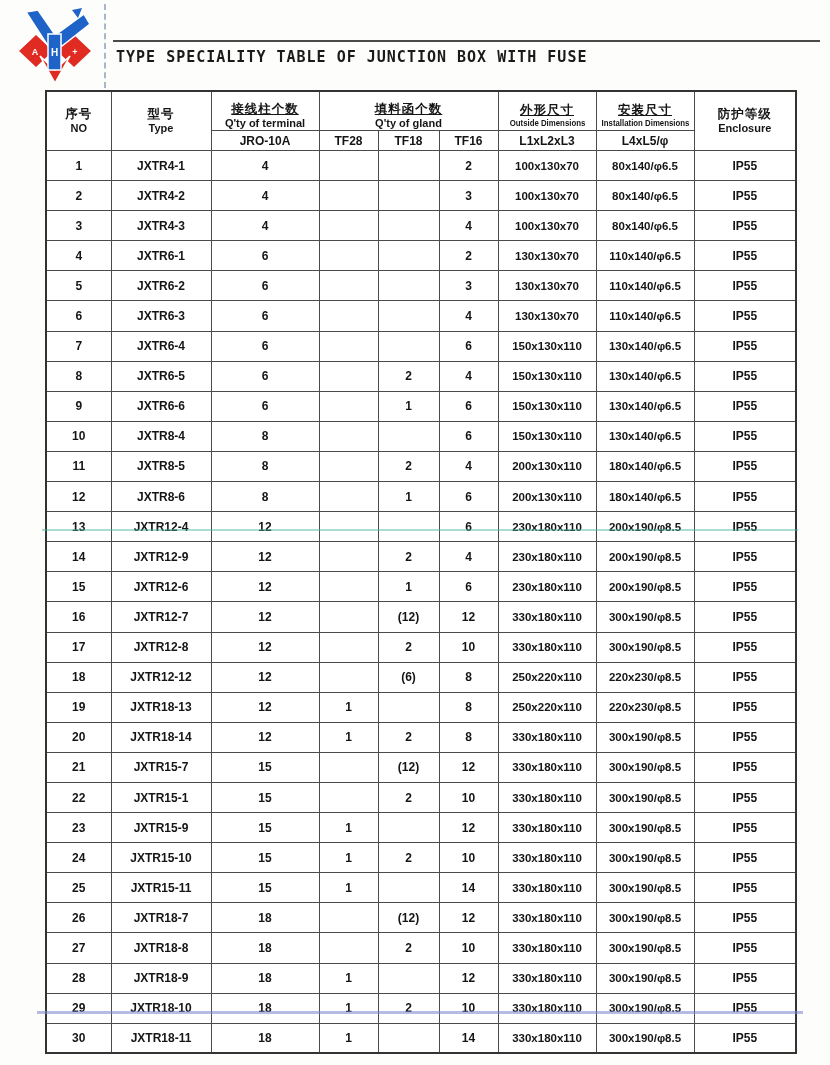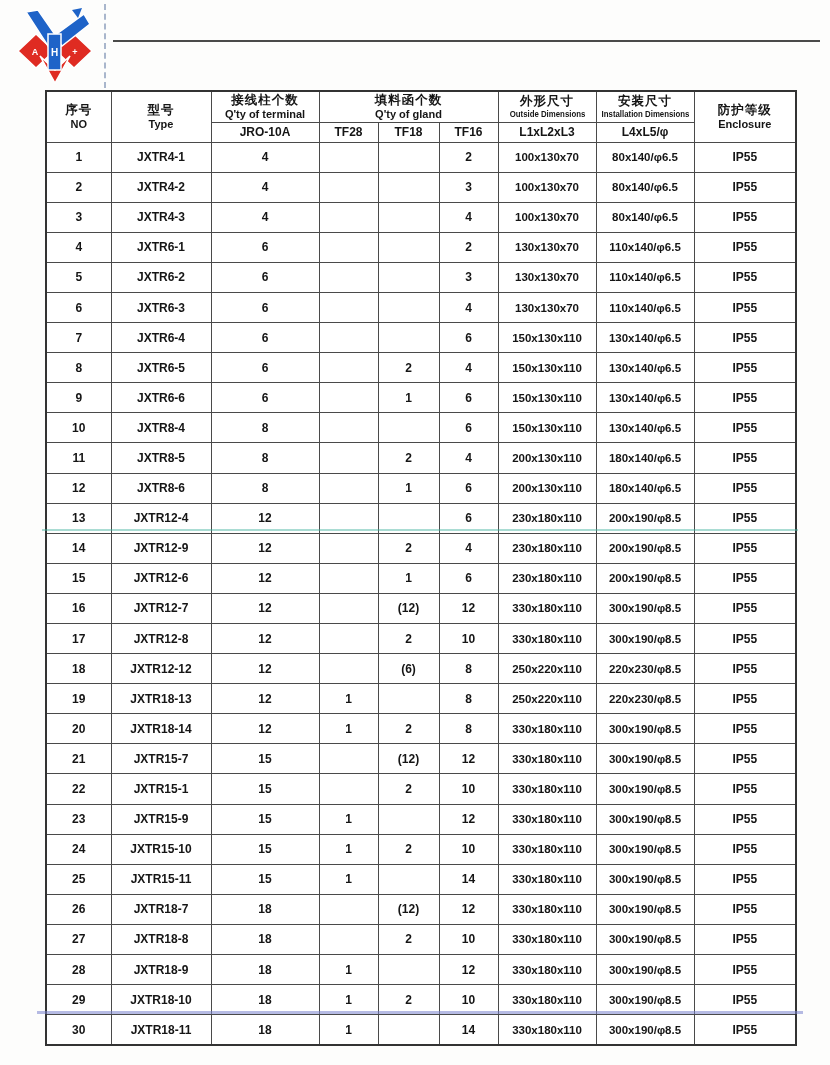--- a/index.html
+++ b/index.html
@@ -30,21 +30,21 @@
   th, td { border:1px solid #4a4a4a; text-align:center; vertical-align:middle;
           font-weight:bold; color:#151515; overflow:hidden; white-space:nowrap; }
   table { border:2px solid #333; }
   thead tr.h1 th { height:31px; }
   thead tr.h2 th { height:20px; font-size:12px;text-align:center; }
   tbody td { height:30.1px; font-size:12px; }
 
   .zh { font-size:12.5px; letter-spacing:1px; display:block; line-height:15px; }
   .en { font-size:11px; display:block; line-height:13px; }
   .en-sm { font-size:8.5px; display:block; line-height:11px; transform:scaleX(0.92); }
-  th.grp .zh { margin-top:1px; }
+  th.grp .zh { margin-top:10px;text-decoration:underline; }
 
   td.c-type { font-size:12px; }
   td.c-outside, td.c-install { font-size:11.5px; }
 
   
   .artifact { position:absolute; pointer-events:none; }
   .artifact-teal { left:-3px; top:439px; width:756px; height:2px;
           background:rgba(64,178,157,0.45); }
   .artifact-blue { left:-8px; top:921px; width:766px; height:3px;
           background:rgba(122,132,205,0.55); }
@@ -66,20 +66,21 @@
       <rect x="34" y="28" width="13" height="36" fill="#1e63c8" stroke="#ffffff" stroke-width="1.5"></rect>
       <polygon points="58,4 68,2 64,12" fill="#1e63c8"></polygon>
 
       <text x="21" y="49" font-size="9" font-weight="bold" fill="#ffffff" text-anchor="middle" font-family="Liberation Sans, sans-serif">A</text>
       <text x="40.5" y="50" font-size="10" font-weight="bold" fill="#ffffff" text-anchor="middle" font-family="Liberation Sans, sans-serif">H</text>
       <text x="61" y="49" font-size="9" font-weight="bold" fill="#ffffff" text-anchor="middle" font-family="Liberation Sans, sans-serif">+</text>
     </svg>
   </div>
   <div class="vsep"></div>
   <div class="title-rule"></div>
+  <div class="title-en">TYPE SPECIALITY TABLE OF JUNCTION BOX WITH FUSE</div>
 
   <div class="table-wrap">
     <table>
       <colgroup>
         <col style="width:65px">
           <col style="width:100px">
           <col style="width:108px">
         <col style="width:59px">
           <col style="width:61px">
           <col style="width:59px">

